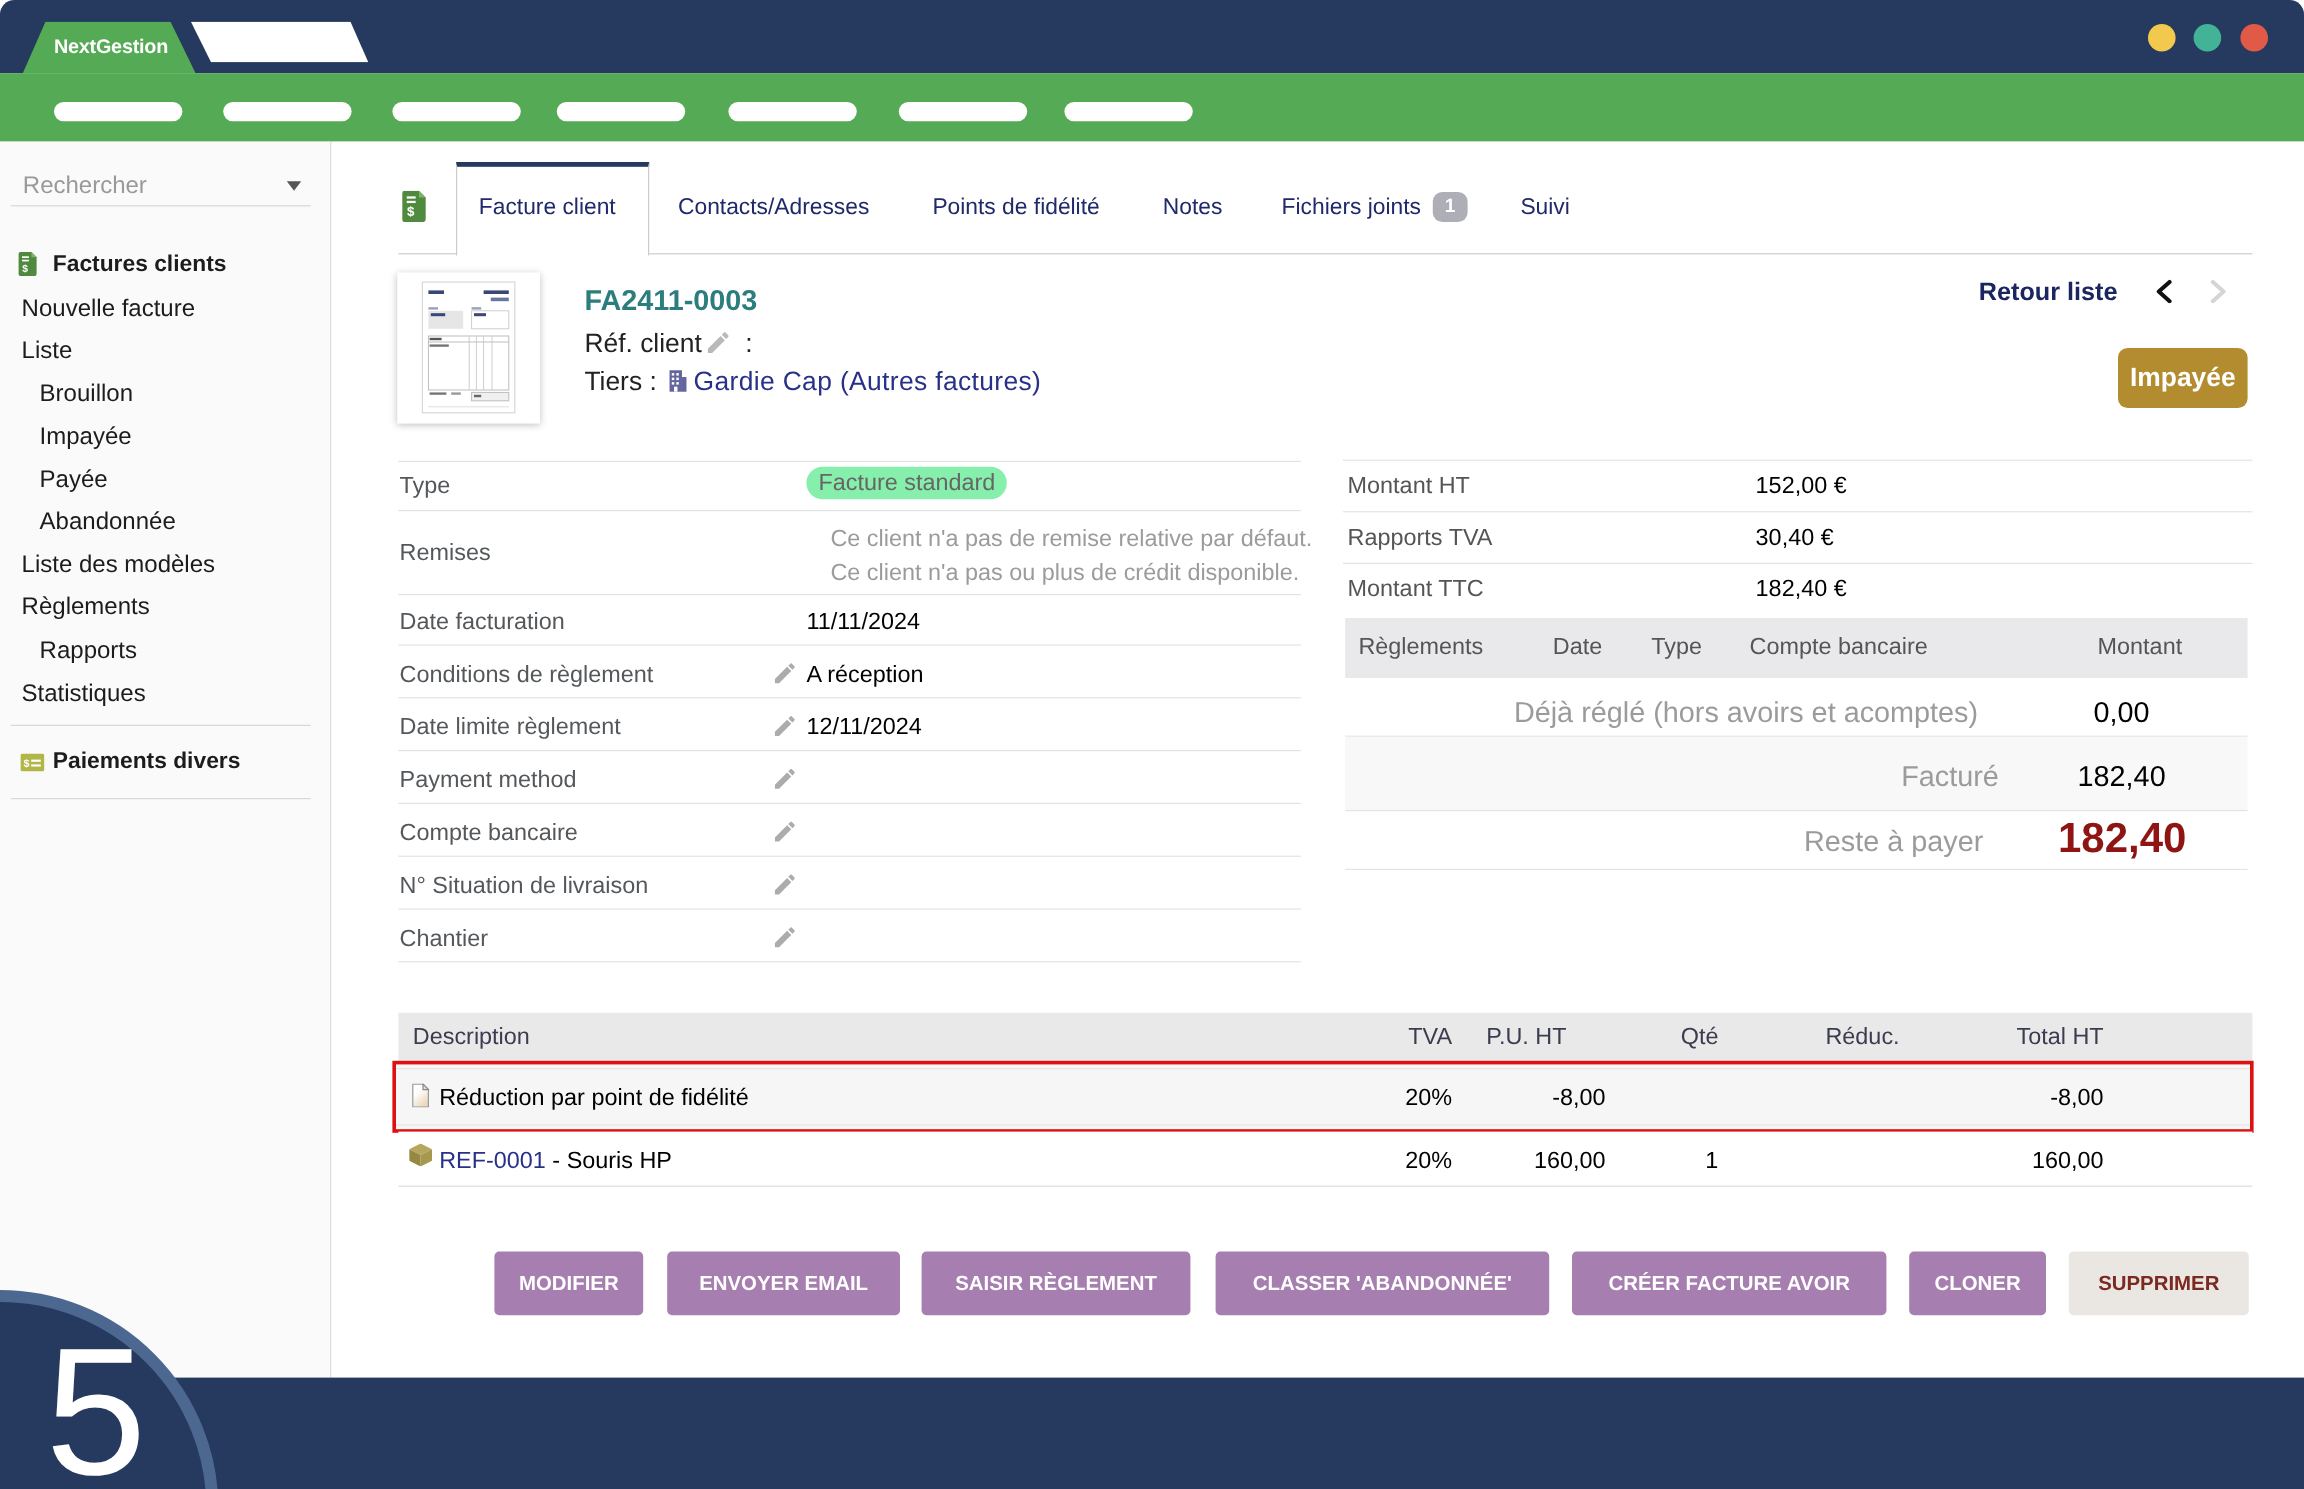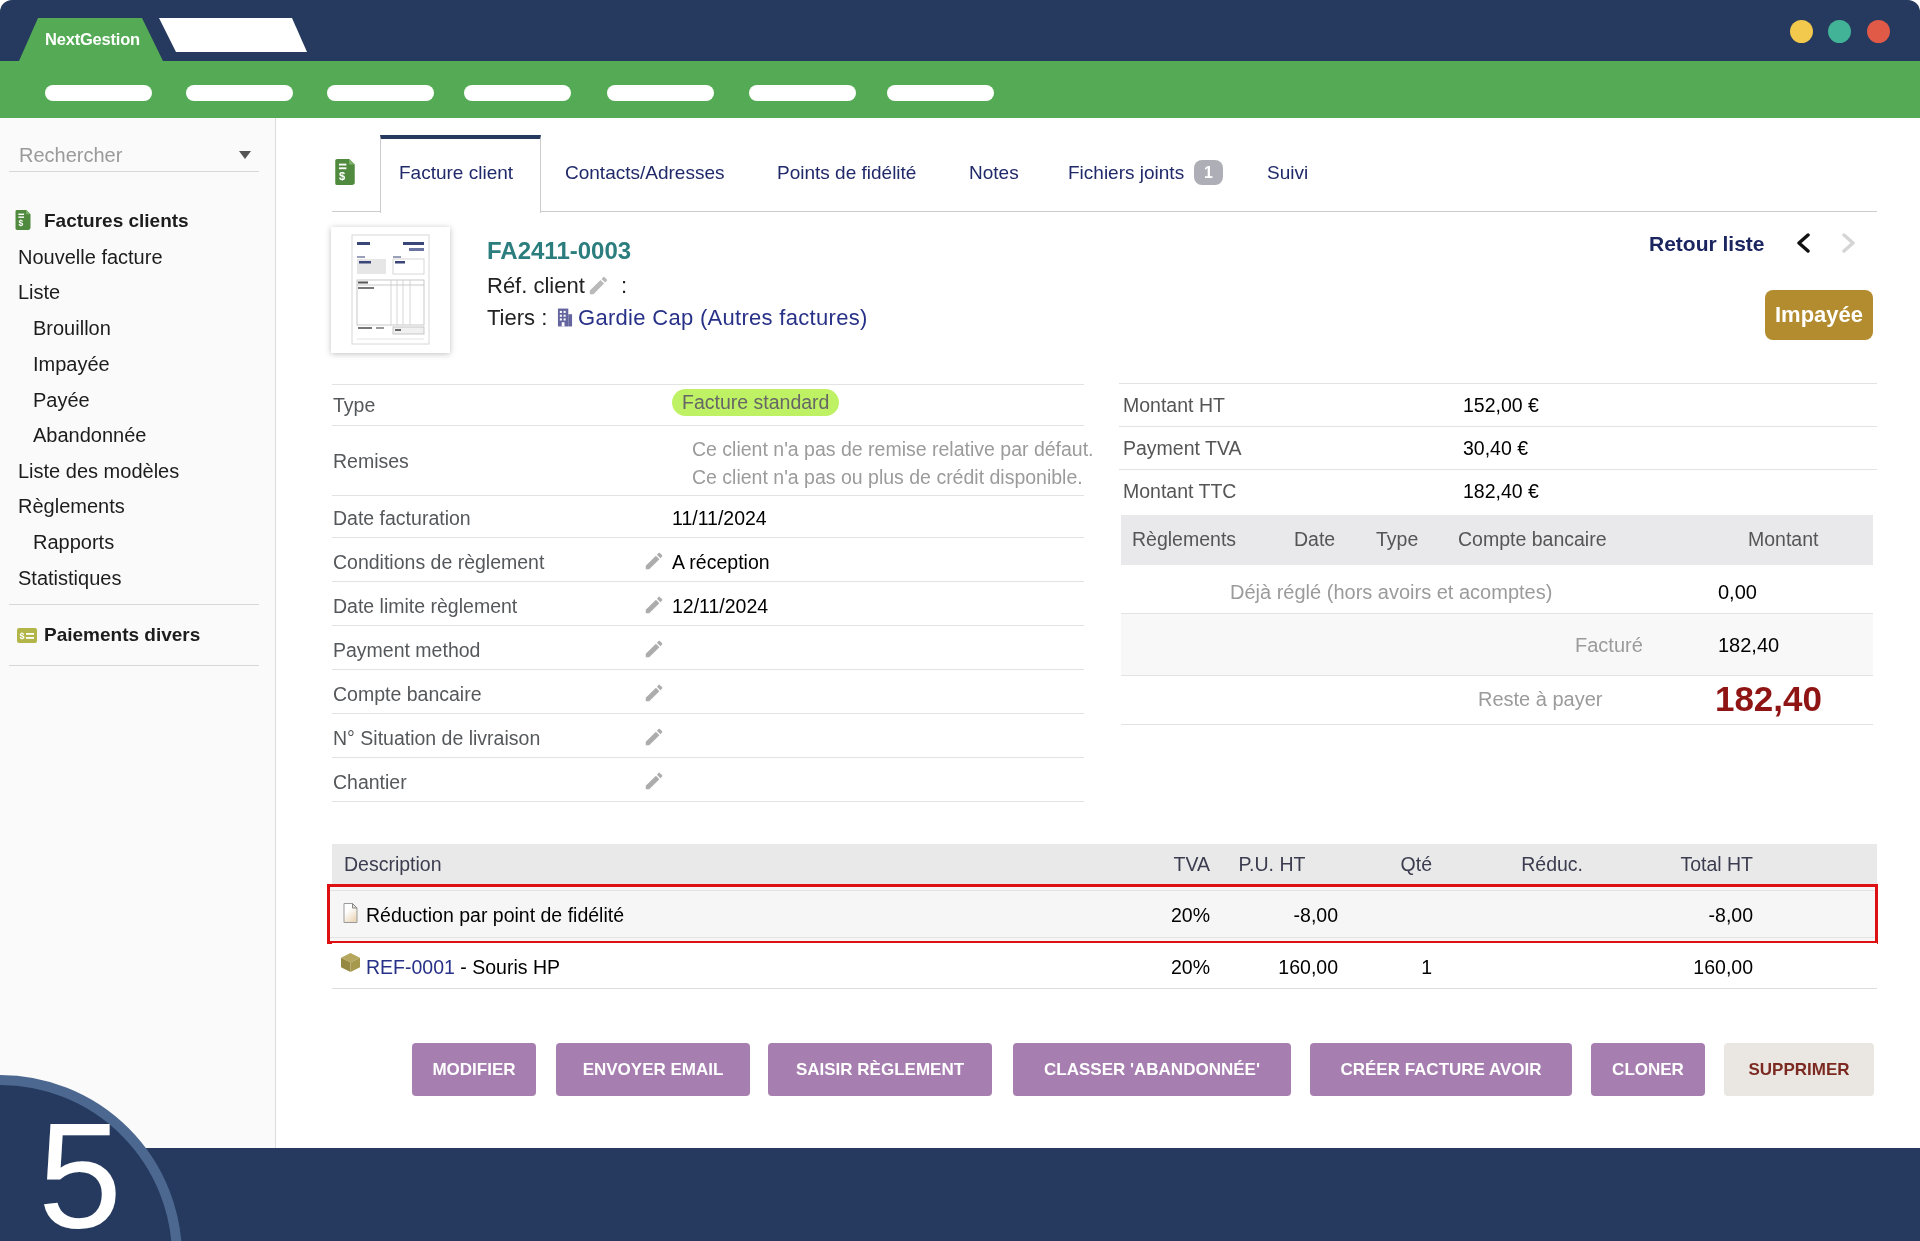--- a/index.html
+++ b/index.html
@@ -38,28 +38,28 @@
 .hline { position:absolute; font-size:22px; color:#222; white-space:nowrap; }
 #retour { position:absolute; left:1372px; top:114px; font-size:21px; font-weight:bold; color:#1b2560; }
 #impayee { position:absolute; left:1488px; top:172px; width:108px; height:50px; background:#b28c2e; border-radius:8px; color:#fff; font-size:22px; font-weight:bold; text-align:center; line-height:50px; }
 
 
 .tline { position:absolute; height:1px; background:#e3e3e3; }
 .lbl { position:absolute; left:56px; font-size:19.5px; color:#55585b; white-space:nowrap; }
 .val { position:absolute; left:395px; font-size:19.5px; color:#000; white-space:nowrap; }
 .gray { color:#9b9b9b;margin-left:20px; }
 .pcl { left:366px; width:22px; height:22px; }
-#pillstd { position:absolute; left:395px; top:271px; height:27px; padding:0 10px; background:#bef264; border-radius:13.5px; color:#666; font-size:19.5px; line-height:27px; }
+#pillstd { position:absolute; left:395px; top:271px; height:27px; padding:0 10px; background:#86efac; border-radius:13.5px; color:#666; font-size:19.5px; line-height:27px; }
 
 
 .rlbl { position:absolute; left:846px; font-size:19.5px; color:#555; }
 .rval { position:absolute; left:1186px; font-size:19.5px; color:#000; }
 #rband { position:absolute; left:844px; top:397px; width:752px; height:50px; background:#e9e9eb; }
 .rb { position:absolute; top:13px; font-size:19.5px; color:#555; }
-.rright { position:absolute; font-size:20px; text-align:left; }
+.rright { position:absolute; font-size:24px; text-align:center; }
 #bigred { position:absolute; left:1345px; top:561px; width:200px; text-align:right; font-size:35px; font-weight:bold; color:#8f1414; }
 
 
 #phead { position:absolute; left:55px; top:726px; width:1545px; height:56px; background:#e9e9e9; }
 .ph { position:absolute; top:9px; font-size:19.5px; color:#3c3c50; }
 #redrow { position:absolute; left:50px; top:766px; width:1551px; height:60px; background:#f6f6f6; border:3px solid #dd1111; }
 #row2 { position:absolute; left:55px; top:825px; width:1545px; height:46px; background:#fff; border-bottom:1px solid #ddd; }
 .cell { position:absolute; font-size:19.5px; color:#000; white-space:nowrap; }
 .cellr { position:absolute; font-size:19.5px; color:#000; text-align:right; }
 
@@ -247,21 +247,21 @@
   <div class="lbl" style="top:653px">Chantier</div>
   <svg class="abs pcl" style="top:652px">
       <use href="#pencil"></use>
     </svg>
 
   <div class="tline" style="left:842px;top:265px;width:758px"></div>
   <div class="tline" style="left:842px;top:308px;width:758px"></div>
   <div class="tline" style="left:842px;top:351px;width:758px"></div>
   <div class="rlbl" style="top:276px">Montant HT</div>
   <div class="rval" style="top:276px">152,00 €</div>
-  <div class="rlbl" style="top:319px">Payment TVA</div>
+  <div class="rlbl" style="top:319px">Rapports TVA</div>
   <div class="rval" style="top:319px">30,40 €</div>
   <div class="rlbl" style="top:362px">Montant TTC</div>
   <div class="rval" style="top:362px">182,40 €</div>
   <div id="rband">
     <div class="rb" style="left:11px">Règlements</div>
     <div class="rb" style="left:173px">Date</div>
     <div class="rb" style="left:255px">Type</div>
     <div class="rb" style="left:337px">Compte bancaire</div>
     <div class="rb" style="left:627px">Montant</div>
   </div>

